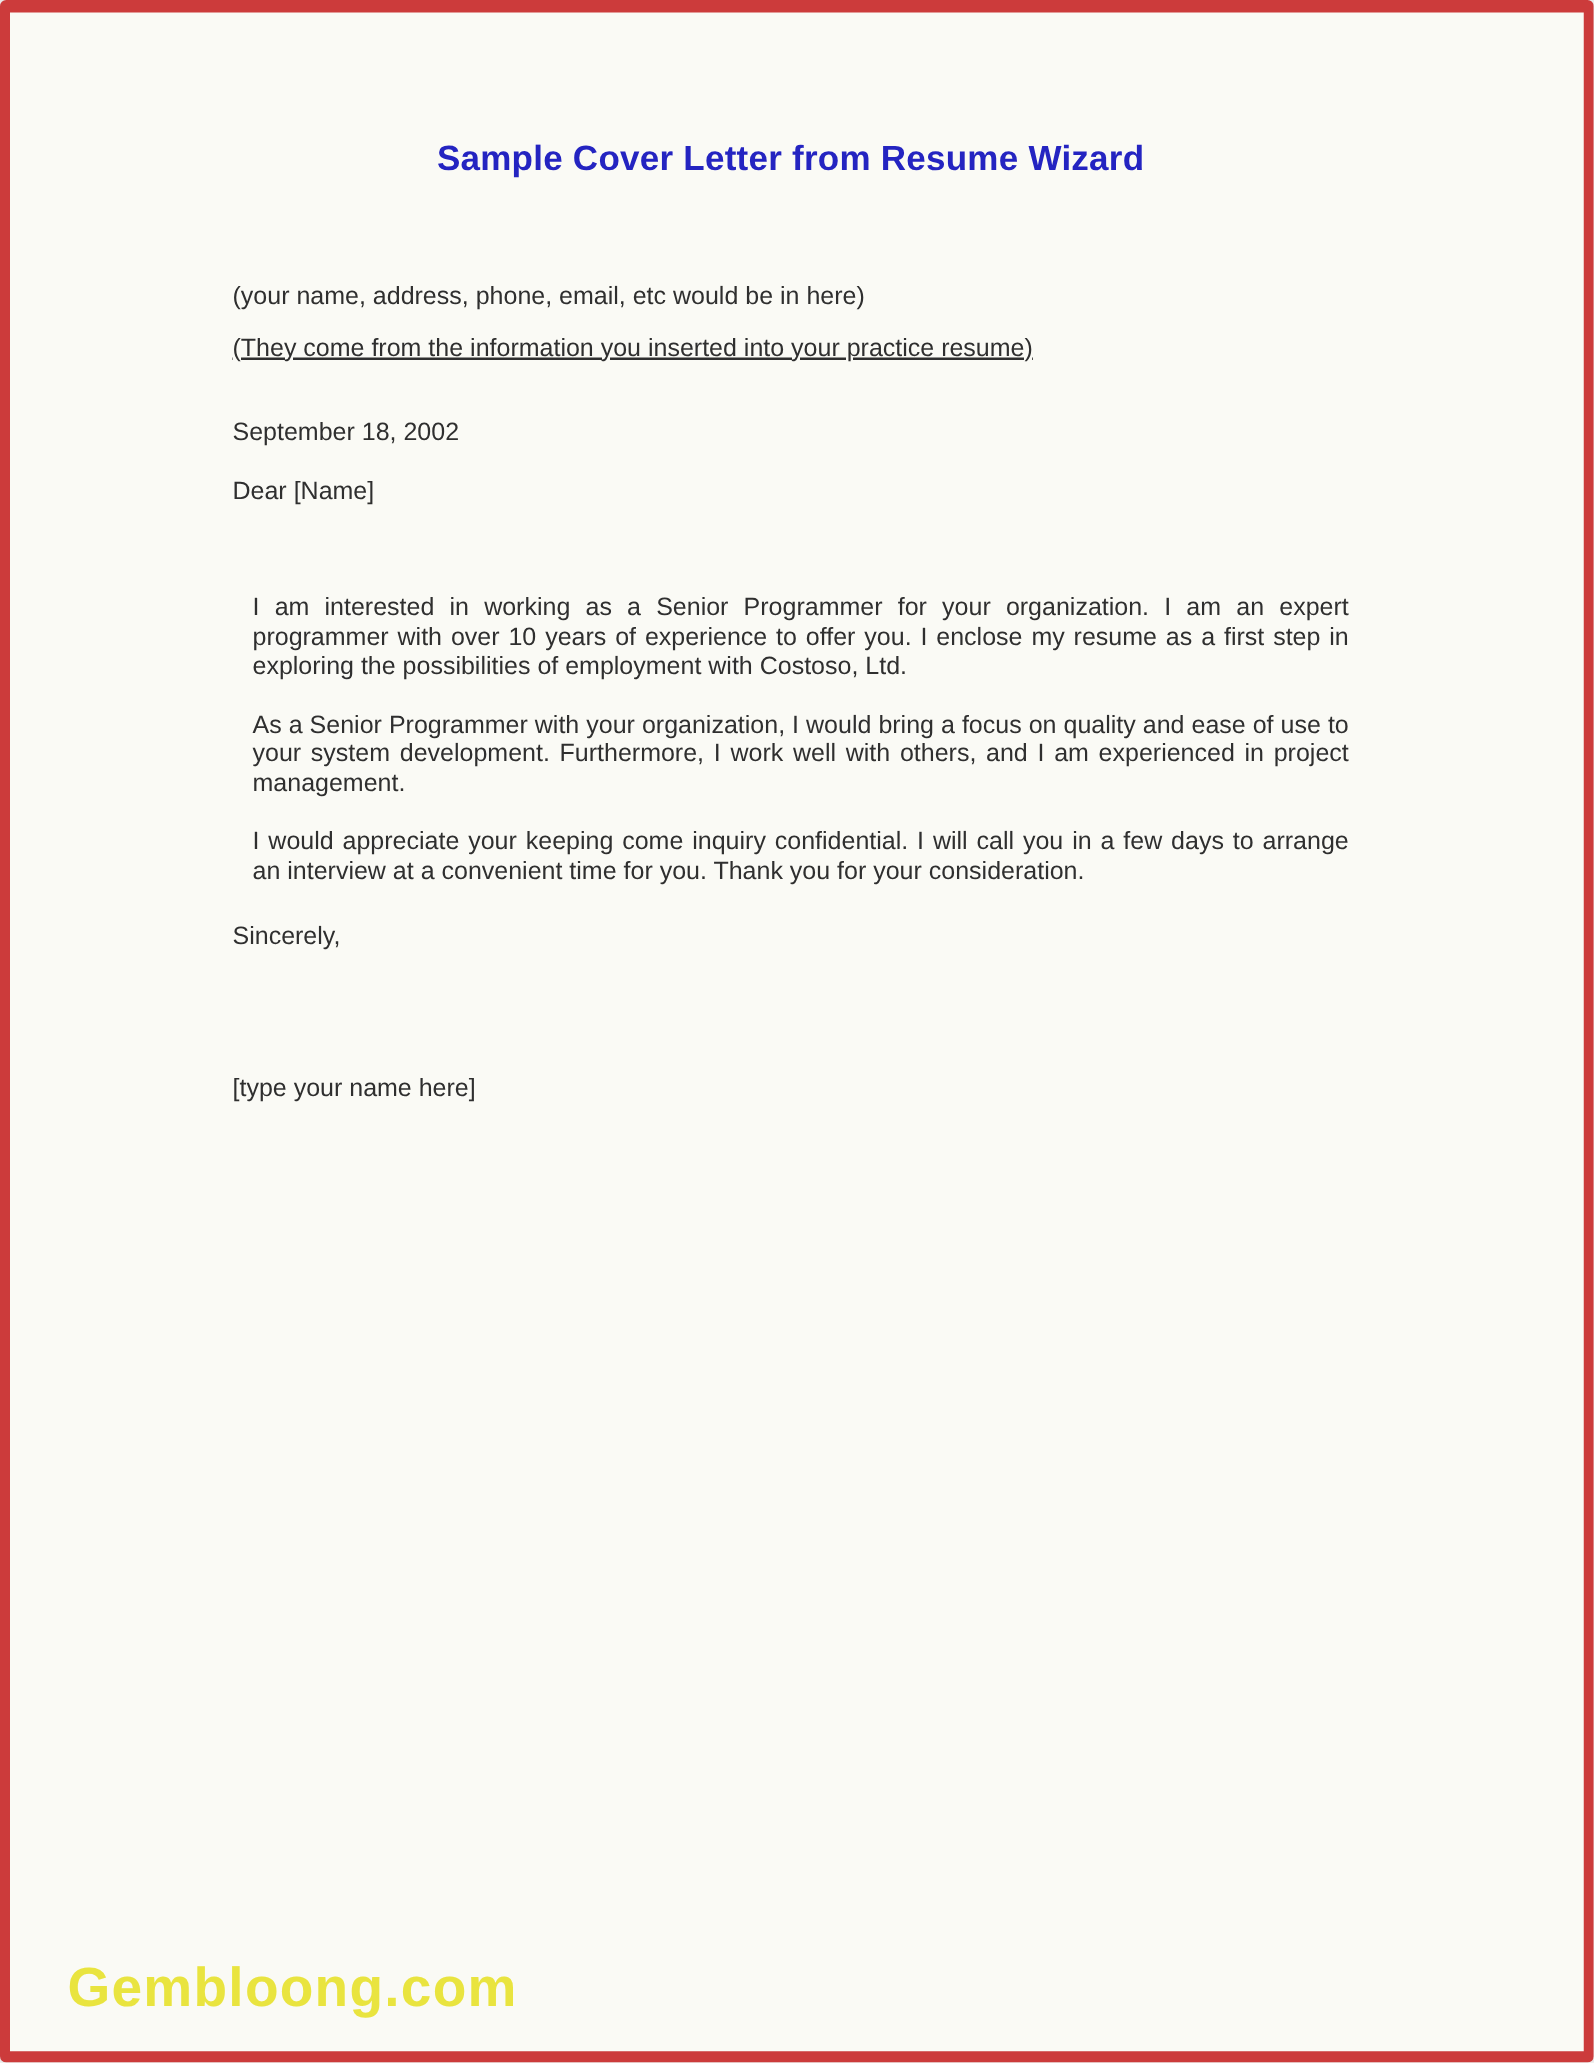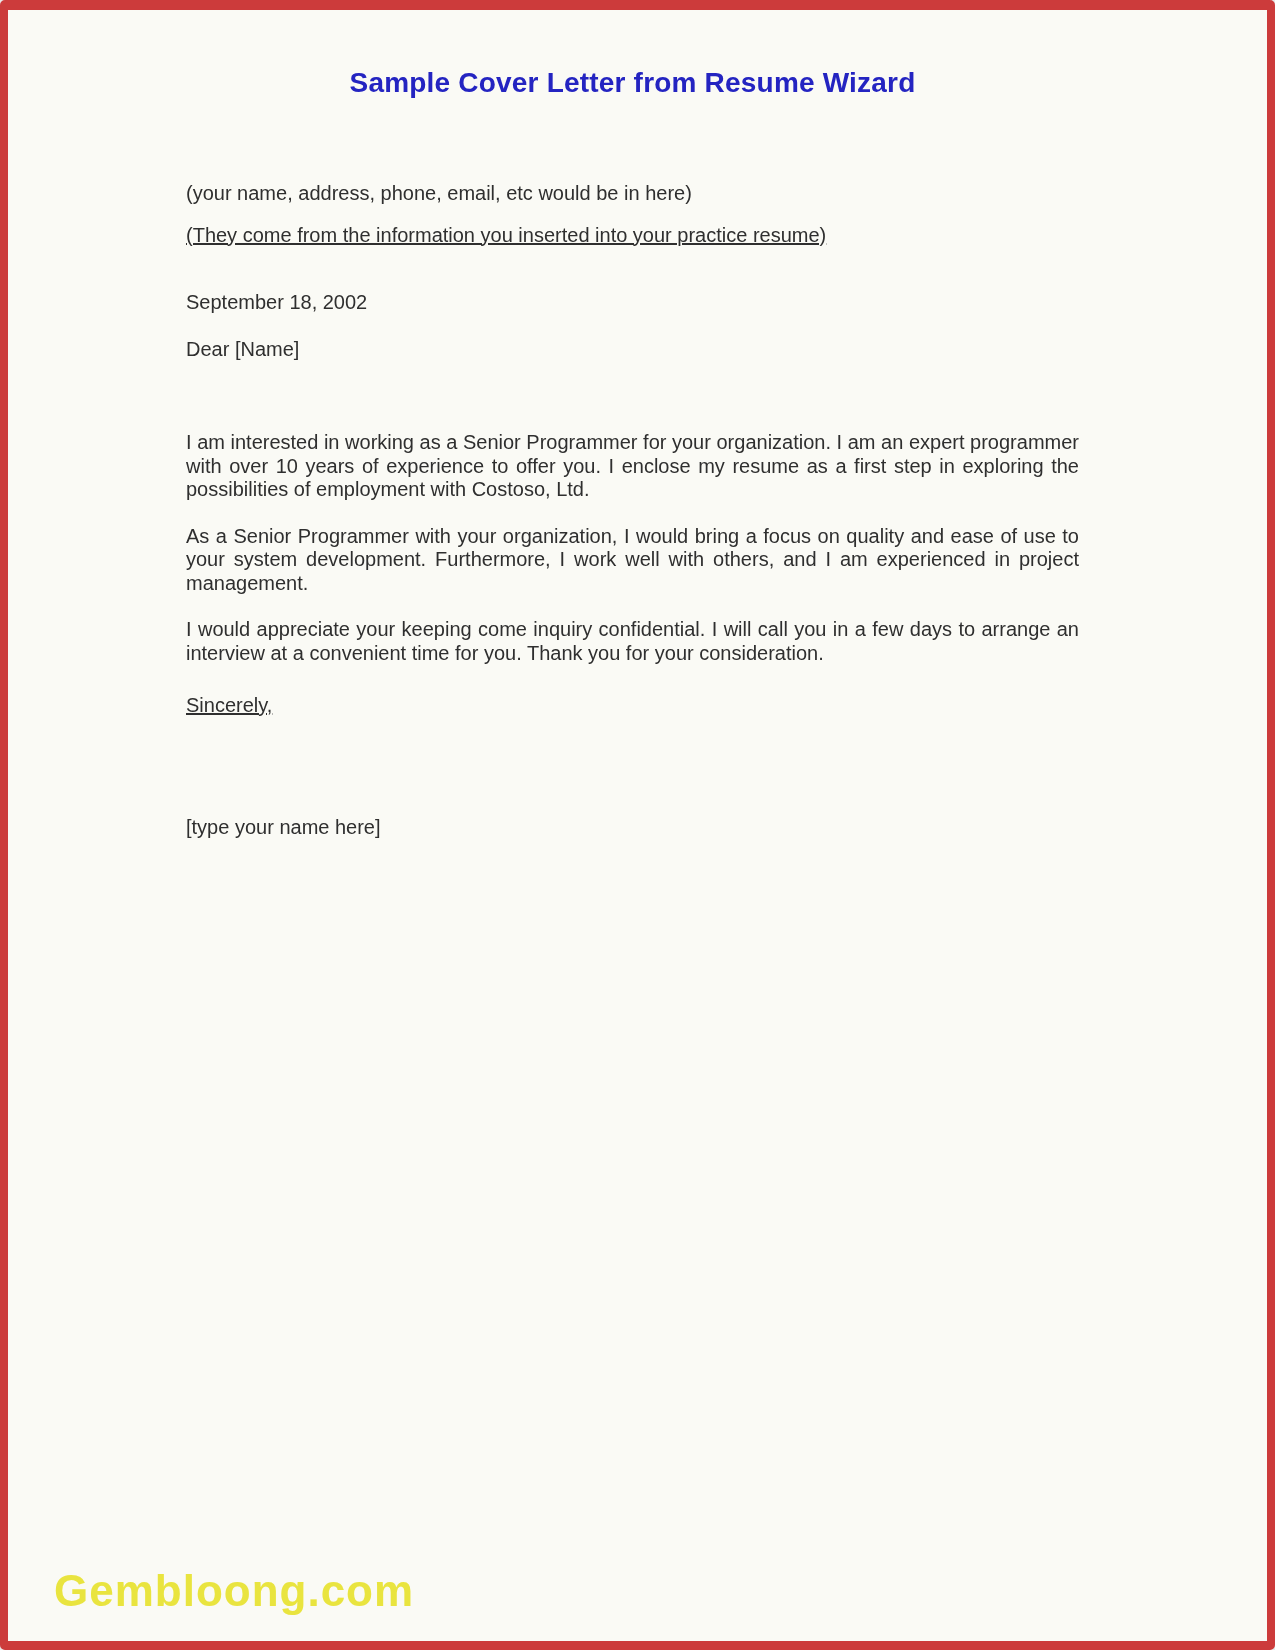--- a/index.html
+++ b/index.html
@@ -15,44 +15,44 @@
     background: #fafaf5;
     border-style: solid;
     border-color: #cc3b3b;
     border-width: 10px 8px 9px 8px;
     border-radius: 5px;
     overflow: hidden;
     font-family: "Liberation Sans", sans-serif;
     color: #2f2f2f;
   }
   .doc-title {
-    margin: 56px 188px 0 178px;
+    margin: 100px 188px 0 178px;
     text-align: center;
     font-size: 28px;
     font-weight: bold;
     line-height: 34px;
     color: #2424c1;
     letter-spacing: 0.2px;
   }
   .letter {
     margin: 0 188px 0 178px;
     font-size: 20px;
     line-height: 23.5px;
   }
   .line { margin: 0; }
   .placeholder-1 { margin-top: 82px; }
   .placeholder-2 { margin-top: 18px; text-decoration: underline; }
   .date-line     { margin-top: 44px; }
   .salutation    { margin-top: 23px; }
   .para {
-    margin: 23px 0 0 0;
+    margin: 23px 0 0 16px;
     text-align: justify;
   }
   .para-first    { margin-top: 70px; }
-  .closing       { margin-top: 29px; text-decoration: underline; }
+  .closing       { margin-top: 29px; }
   .signature     { margin-top: 98px; }
   .watermark {
     position: absolute;
     left: 46px;
     top: 1556px;
     font-size: 44px;
     font-weight: bold;
     letter-spacing: 1px;
     color: #e9e43f;
   }

